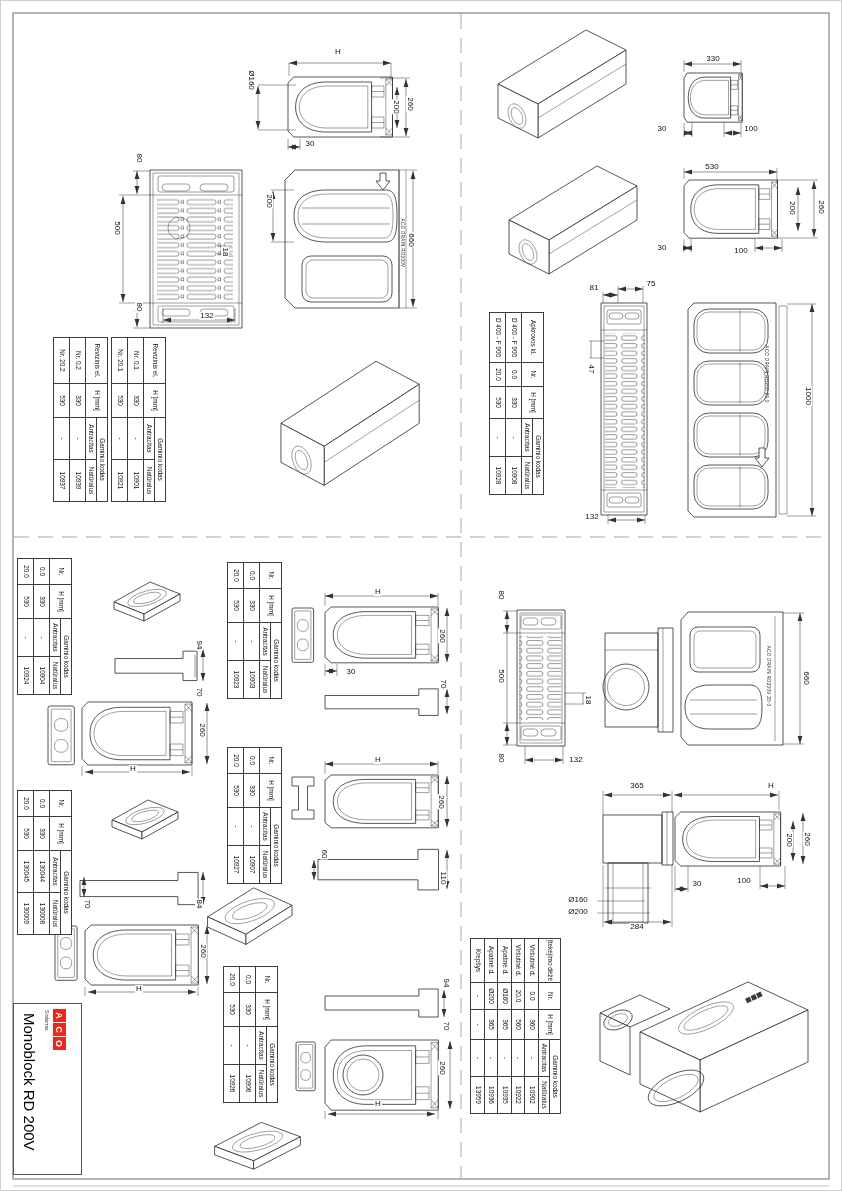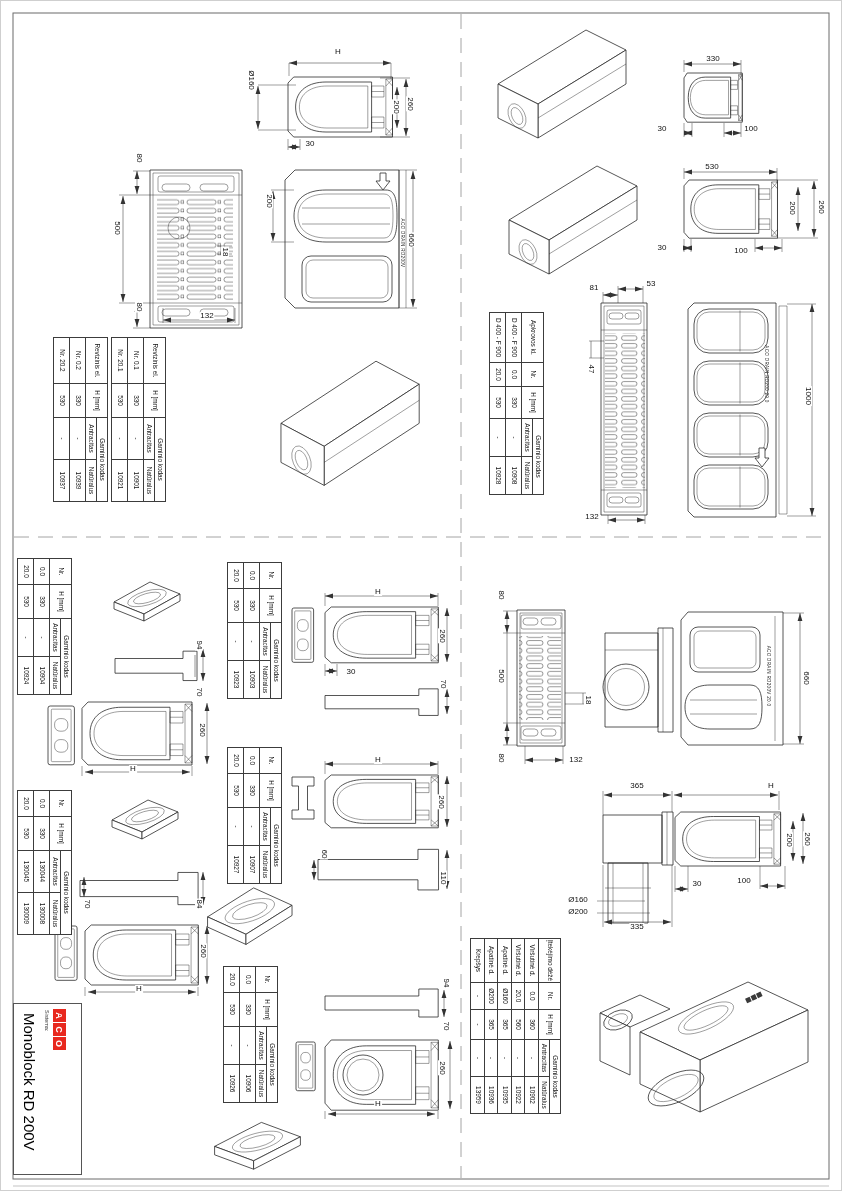--- a/index.html
+++ b/index.html
@@ -390,21 +390,21 @@
       <div class="lab v tiny" style="left: 402px; top: 243px;">ACO DRAIN RD200V</div>
       <div class="lab h" style="left: 713px; top: 59px;">330</div>
       <div class="lab h" style="left: 662px; top: 129px;">30</div>
       <div class="lab h" style="left: 751px; top: 129px;">100</div>
       <div class="lab h" style="left: 712px; top: 167px;">530</div>
       <div class="lab v" style="left: 821px; top: 207px;">260</div>
       <div class="lab v" style="left: 792px; top: 208px;">200</div>
       <div class="lab h" style="left: 662px; top: 248px;">30</div>
       <div class="lab h" style="left: 741px; top: 251px;">100</div>
       <div class="lab h" style="left: 594px; top: 288px;">81</div>
-      <div class="lab h" style="left: 651px; top: 284px;">53</div>
+      <div class="lab h" style="left: 651px; top: 284px;">75</div>
       <div class="lab v" style="left: 591px; top: 369px;">47</div>
       <div class="lab h" style="left: 592px; top: 517px;">132</div>
       <div class="lab v" style="left: 808px; top: 396px;">1000</div>
       <div class="lab v tiny" style="left: 766px; top: 374px;">ACO DRAIN RD200 20.0</div>
       <div class="lab v" style="left: 199px; top: 645px;">94</div>
       <div class="lab v" style="left: 199px; top: 692px;">70</div>
       <div class="lab v" style="left: 202px; top: 730px;">260</div>
       <div class="lab h" style="left: 133px; top: 769px;">H</div>
       <div class="lab v" style="left: 87px; top: 904px;">70</div>
       <div class="lab v" style="left: 199px; top: 904px;">84</div>
@@ -430,21 +430,21 @@
       <div class="lab v" style="left: 806px; top: 678px;">660</div>
       <div class="lab v tiny" style="left: 768px; top: 676px;">ACO DRAIN RD200V 20.0</div>
       <div class="lab h" style="left: 637px; top: 786px;">365</div>
       <div class="lab h" style="left: 771px; top: 786px;">H</div>
       <div class="lab v" style="left: 807px; top: 839px;">260</div>
       <div class="lab v" style="left: 789px; top: 840px;">200</div>
       <div class="lab h" style="left: 697px; top: 884px;">30</div>
       <div class="lab h" style="left: 744px; top: 881px;">100</div>
       <div class="lab h" style="left: 578px; top: 900px;">Ø160</div>
       <div class="lab h" style="left: 578px; top: 912px;">Ø200</div>
-      <div class="lab h" style="left: 637px; top: 927px;">335</div>
+      <div class="lab h" style="left: 637px; top: 927px;">284</div>
     </div>
 <div id="tables-layer">
       <div class="tblwrap" style="left: 112px; top: 337px; width: 54px; height: 164px;">
         <div class="tbl" style="width: 164px; height: 54px;">
           <table style="width:164px;height:54px">
             <colgroup>
               <col style="width:46px">
               <col style="width:34px">
               <col style="width:42px">
               <col style="width:42px">

